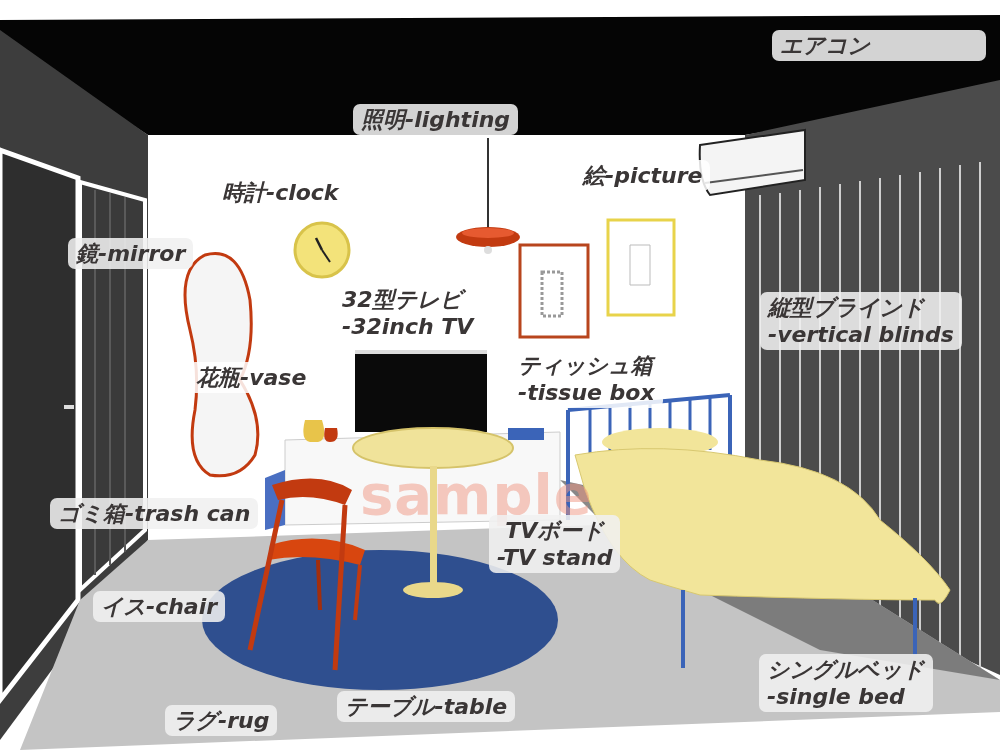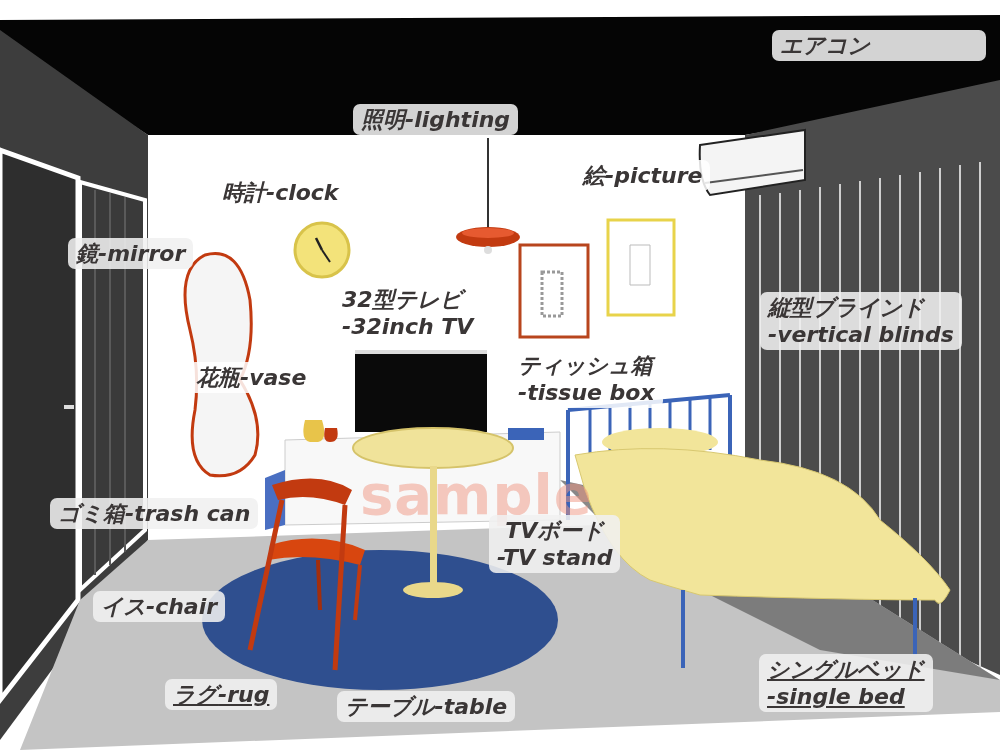--- a/index.html
+++ b/index.html
@@ -170,22 +170,22 @@
 <div class="label" style="left:14px;top:498px;margin-left:36px;">
   <span><span style="display:inline">ゴミ箱</span><span style="display:inline">-trash can</span></span>
 </div>
 <div class="label" style="left:489px;top:515px;text-align:center;">
   <span>TVボード</span>
   <span>-TV stand</span>
 </div>
 <div class="label" style="left:93px;top:591px;">
   <span><span style="display:inline">イス</span><span style="display:inline">-chair</span></span>
 </div>
-<div class="label" style="left:165px;top:679px;text-decoration:underline;">
+<div class="label" style="left:165px;top:705px;">
   <span><span style="display:inline">ラグ</span><span style="display:inline">-rug</span></span>
 </div>
 <div class="label" style="left:337px;top:691px;">
   <span><span style="display:inline">テーブル</span><span style="display:inline">-table</span></span>
 </div>
-<div class="label" style="left:759px;top:654px;text-decoration:underline;">
+<div class="label" style="left:759px;top:654px;">
   <span>シングルベッド</span>
   <span>-single bed</span>
 </div>
 
 </body></html>

